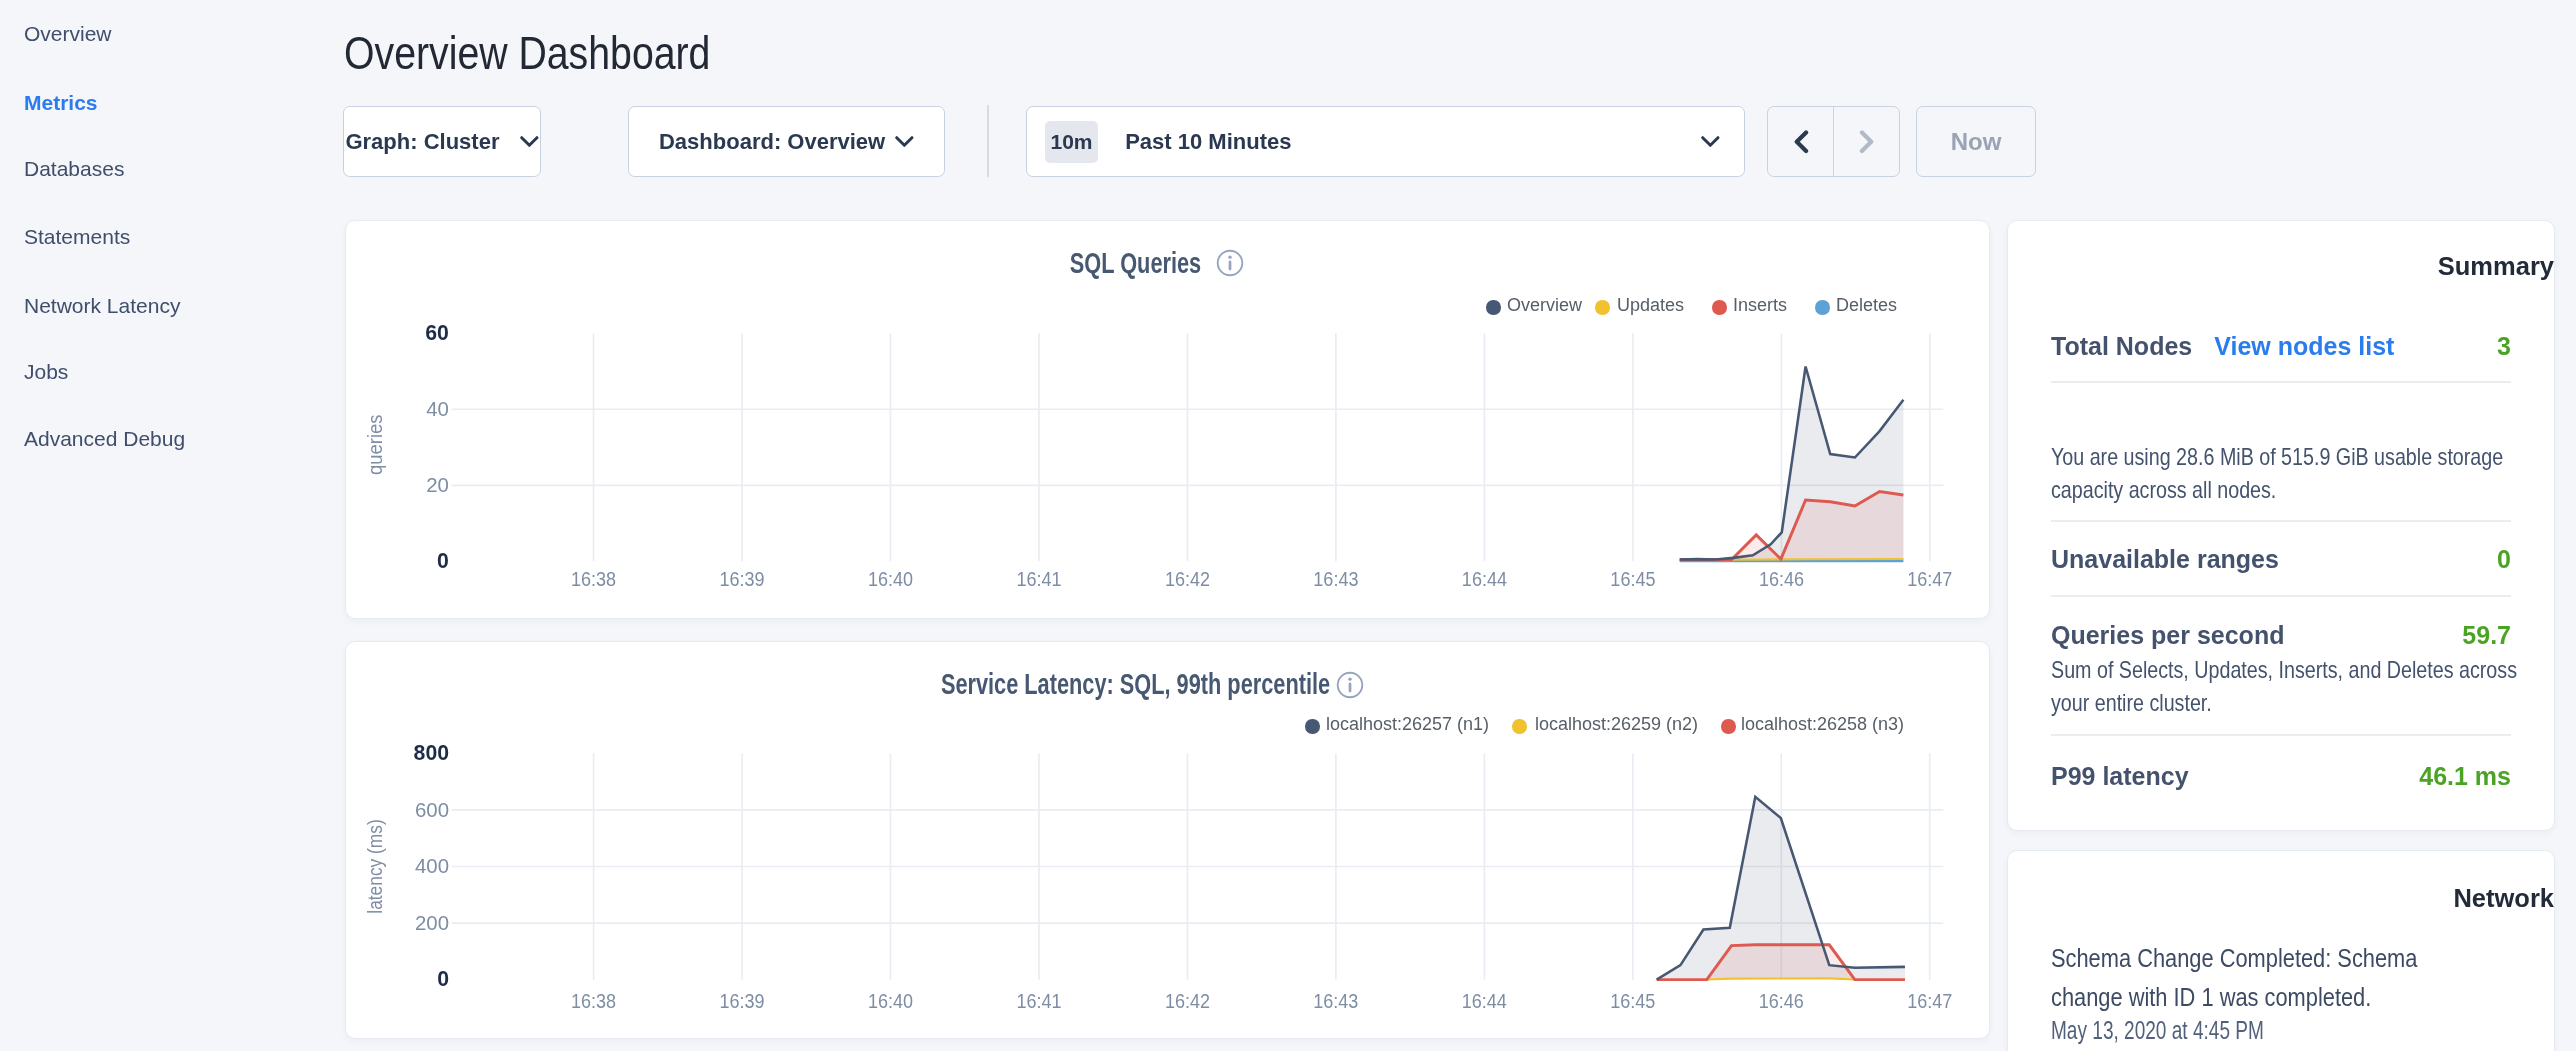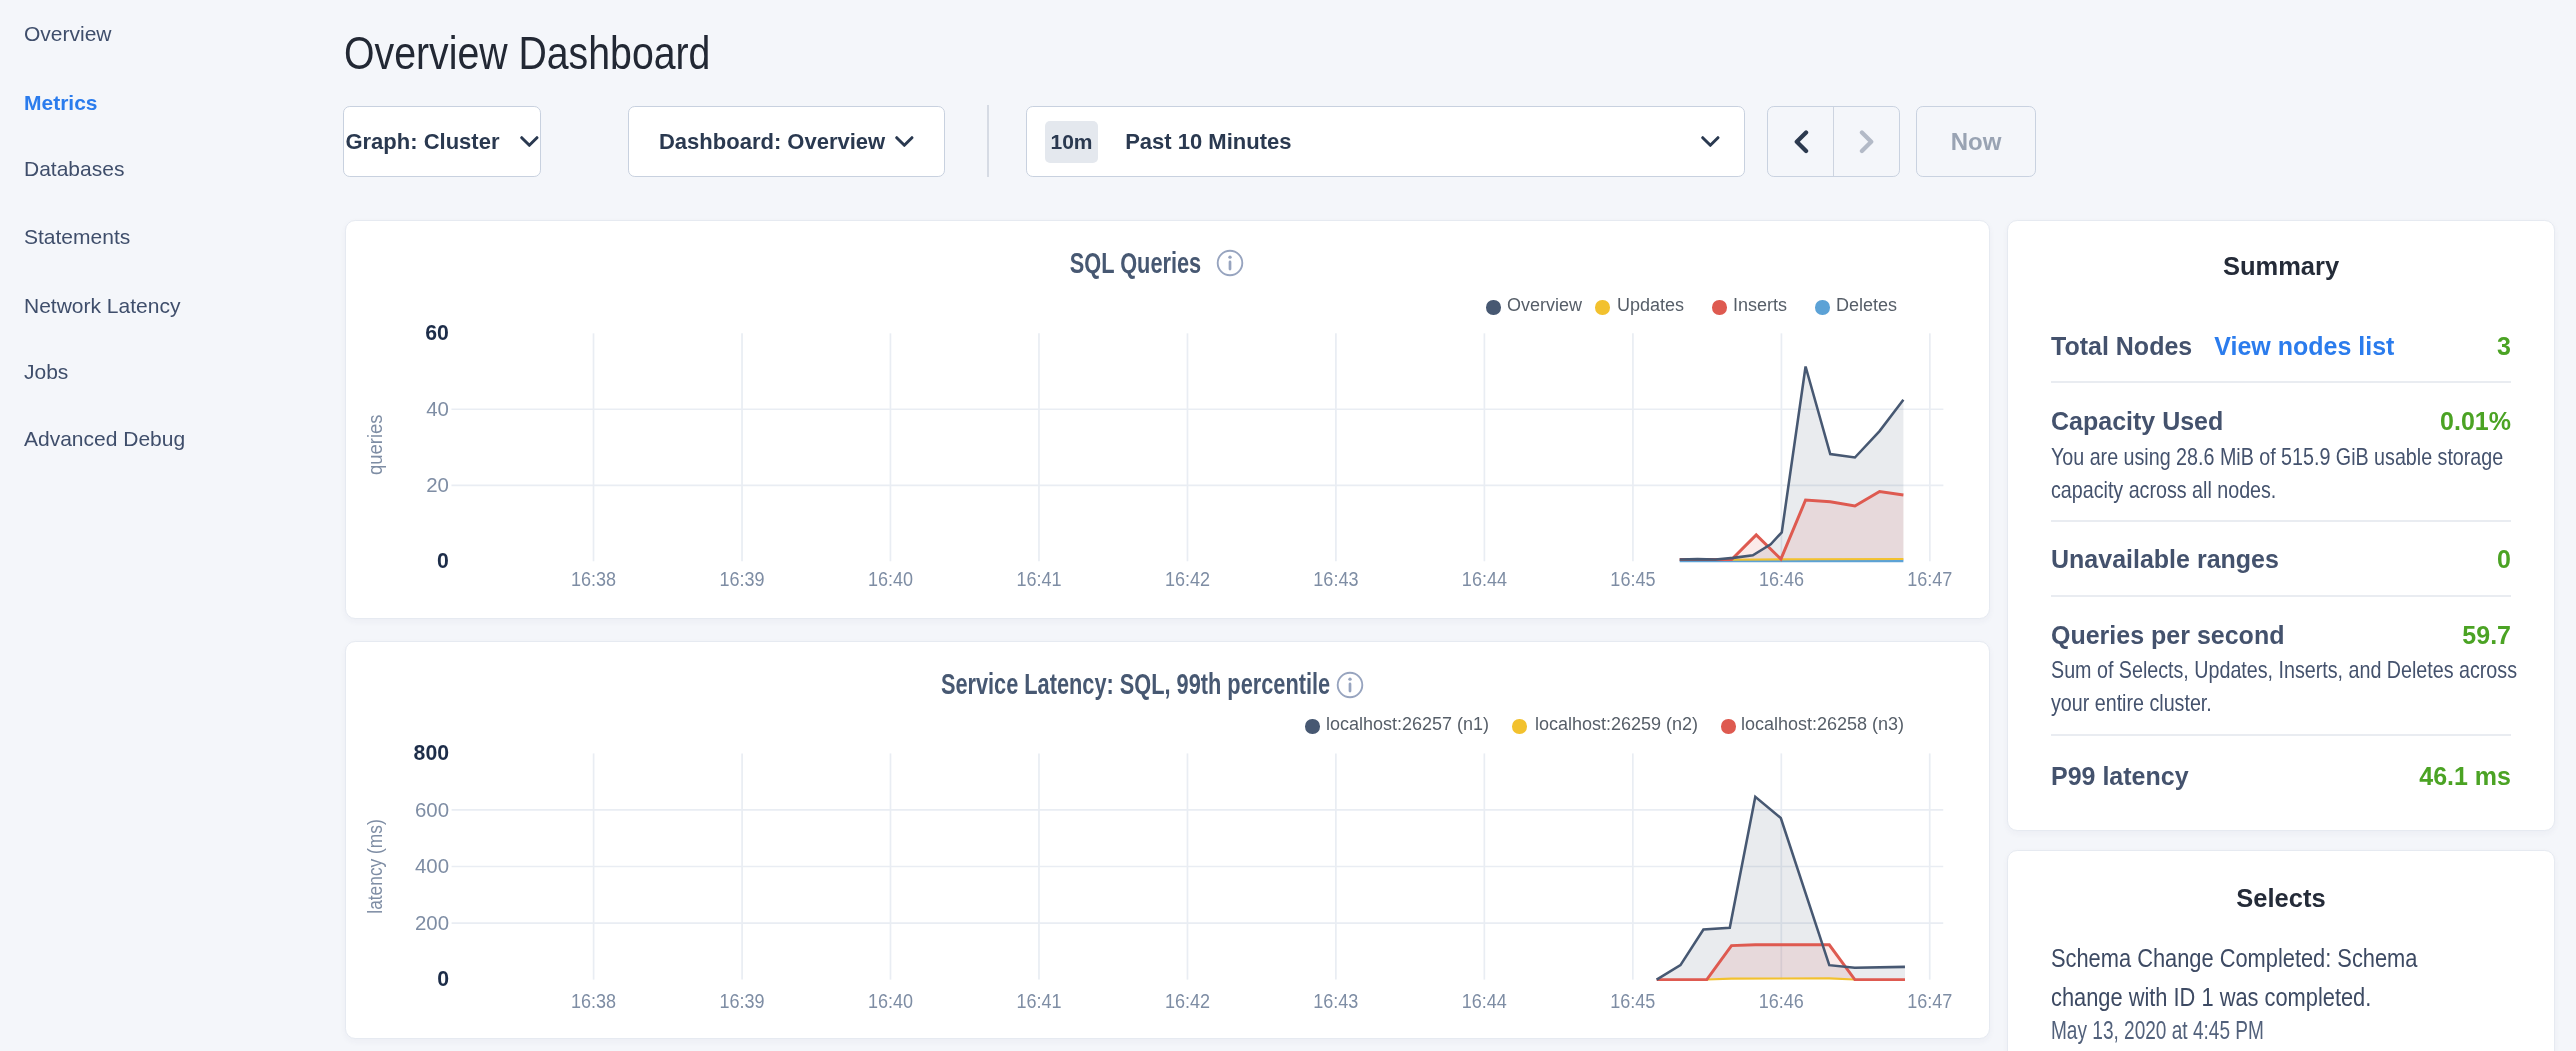--- a/index.html
+++ b/index.html
@@ -11,21 +11,21 @@
 .card { position:absolute; background:#fff; border:1.7px solid #e6eaf1; border-radius:10.2px; box-shadow:0 2.6px 6.8px rgba(40,60,100,0.04); }
 .ctitle { position:absolute; left:0; width:100%; text-align:center; font-size:29px; font-weight:bold; color:#475872; white-space:nowrap; transform:translateX(-32px) scaleX(0.75); }
 .ltx { position:absolute; font-size:18px; line-height:20.4px; color:#565e68; white-space:nowrap; }
 .plot { position:absolute; left:0; top:0; }
 .axt { font-family:"Liberation Sans", sans-serif; font-size:24px; fill:#7e8da4; }
 .axb { font-weight:bold; fill:#1d2d49; font-size:25px; }
 .srow { position:absolute; left:43px; right:43px; display:flex; align-items:center; font-size:25px; font-weight:bold; color:#44526d; white-space:nowrap; }
 .srow .val { margin-left:auto; color:#4ba324; }
 .sdesc { position:absolute; left:43px; font-size:24px; line-height:33px; color:#44526d; white-space:nowrap; transform:scaleX(0.82); transform-origin:left top; }
 .sdiv { position:absolute; left:43px; right:43px; height:1.7px; background:#e9ecf1; }
-.cardtitle { position:absolute; left:0; width:100%; text-align:center; font-size:25.5px; font-weight:bold; color:#242b38; }
+.cardtitle { position:absolute; left:0; width:100%; text-align:right; font-size:25.5px; font-weight:bold; color:#242b38; }
 </style></head>
 <body>
 <div class="nav">
 <a style="top:18.7px">Overview</a>
 <a class="on" style="top:88px">Metrics</a>
 <a style="top:154px">Databases</a>
 <a style="top:222px">Statements</a>
 <a style="top:291px">Network Latency</a>
 <a style="top:357px">Jobs</a>
 <a style="top:424px">Advanced Debug</a>
@@ -162,28 +162,27 @@
 <text x="1687.6" y="430" text-anchor="middle" class="axt" textLength="53" lengthAdjust="spacingAndGlyphs">16:46</text>
 <text x="1862.1" y="430" text-anchor="middle" class="axt" textLength="53" lengthAdjust="spacingAndGlyphs">16:47</text>
 <text transform="translate(42,264) rotate(-90)" text-anchor="middle" class="axt" textLength="111" lengthAdjust="spacingAndGlyphs">latency (ms)</text>
 </svg>
 </div>
 
 <div class="card" style="left:2007px;top:220px;width:548px;height:611px">
   <div class="cardtitle" style="top:31px">Summary</div>
   <div class="srow" style="top:107px;height:36px">Total Nodes<span style="color:#2b7ced;margin-left:22px">View nodes list</span><span class="val">3</span></div>
   <div class="sdiv" style="top:160px"></div>
-  <div class="srow" style="top:182px;height:36px">Capacity Used<span class="val">0.01%</span></div>
   <div class="sdesc" style="top:219px">You are using 28.6 MiB of 515.9 GiB usable storage<br>capacity across all nodes.</div>
   <div class="sdiv" style="top:299px"></div>
   <div class="srow" style="top:320px;height:36px">Unavailable ranges<span class="val">0</span></div>
   <div class="sdiv" style="top:374px"></div>
   <div class="srow" style="top:396px;height:36px">Queries per second<span class="val">59.7</span></div>
   <div class="sdesc" style="top:432px">Sum of Selects, Updates, Inserts, and Deletes across<br>your entire cluster.</div>
   <div class="sdiv" style="top:513px"></div>
   <div class="srow" style="top:537px;height:36px">P99 latency<span class="val">46.1 ms</span></div>
 </div>
 
 <div class="card" style="left:2007px;top:850px;width:548px;height:323px">
-  <div class="cardtitle" style="top:33px">Selects</div>
+  <div class="cardtitle" style="top:33px">Network</div>
   <div class="sdesc" style="top:88px;font-size:25.5px;line-height:39px;color:#3d4a63;transform:scaleX(0.856);transform-origin:left top">Schema Change Completed: Schema<br>change with ID 1 was completed.</div>
   <div class="sdesc" style="top:163px;font-size:25px;color:#52617b;transform:scaleX(0.762);transform-origin:left top">May 13, 2020 at 4:45 PM</div>
 </div>
 
 </body></html>

